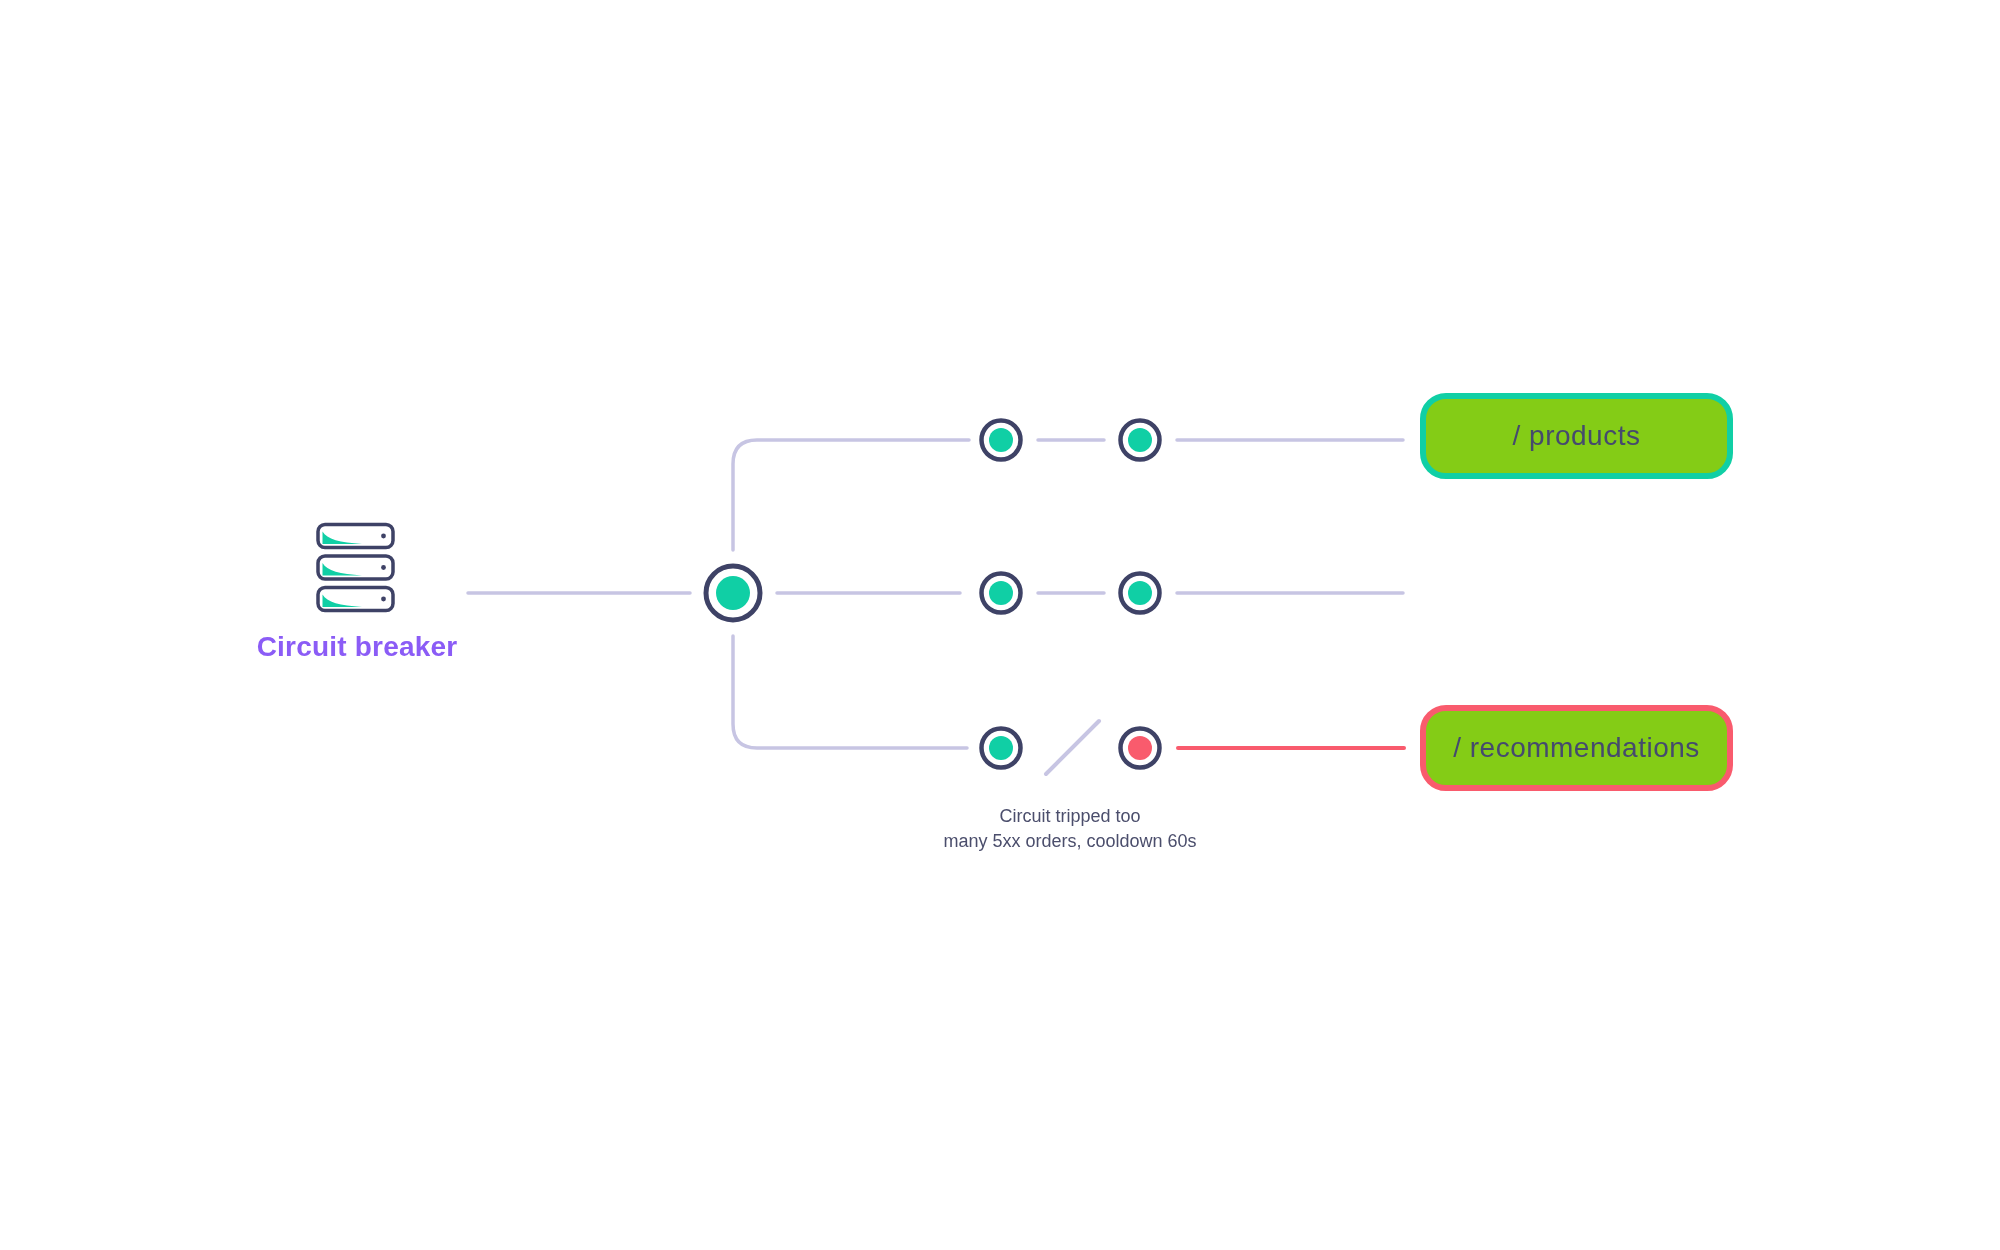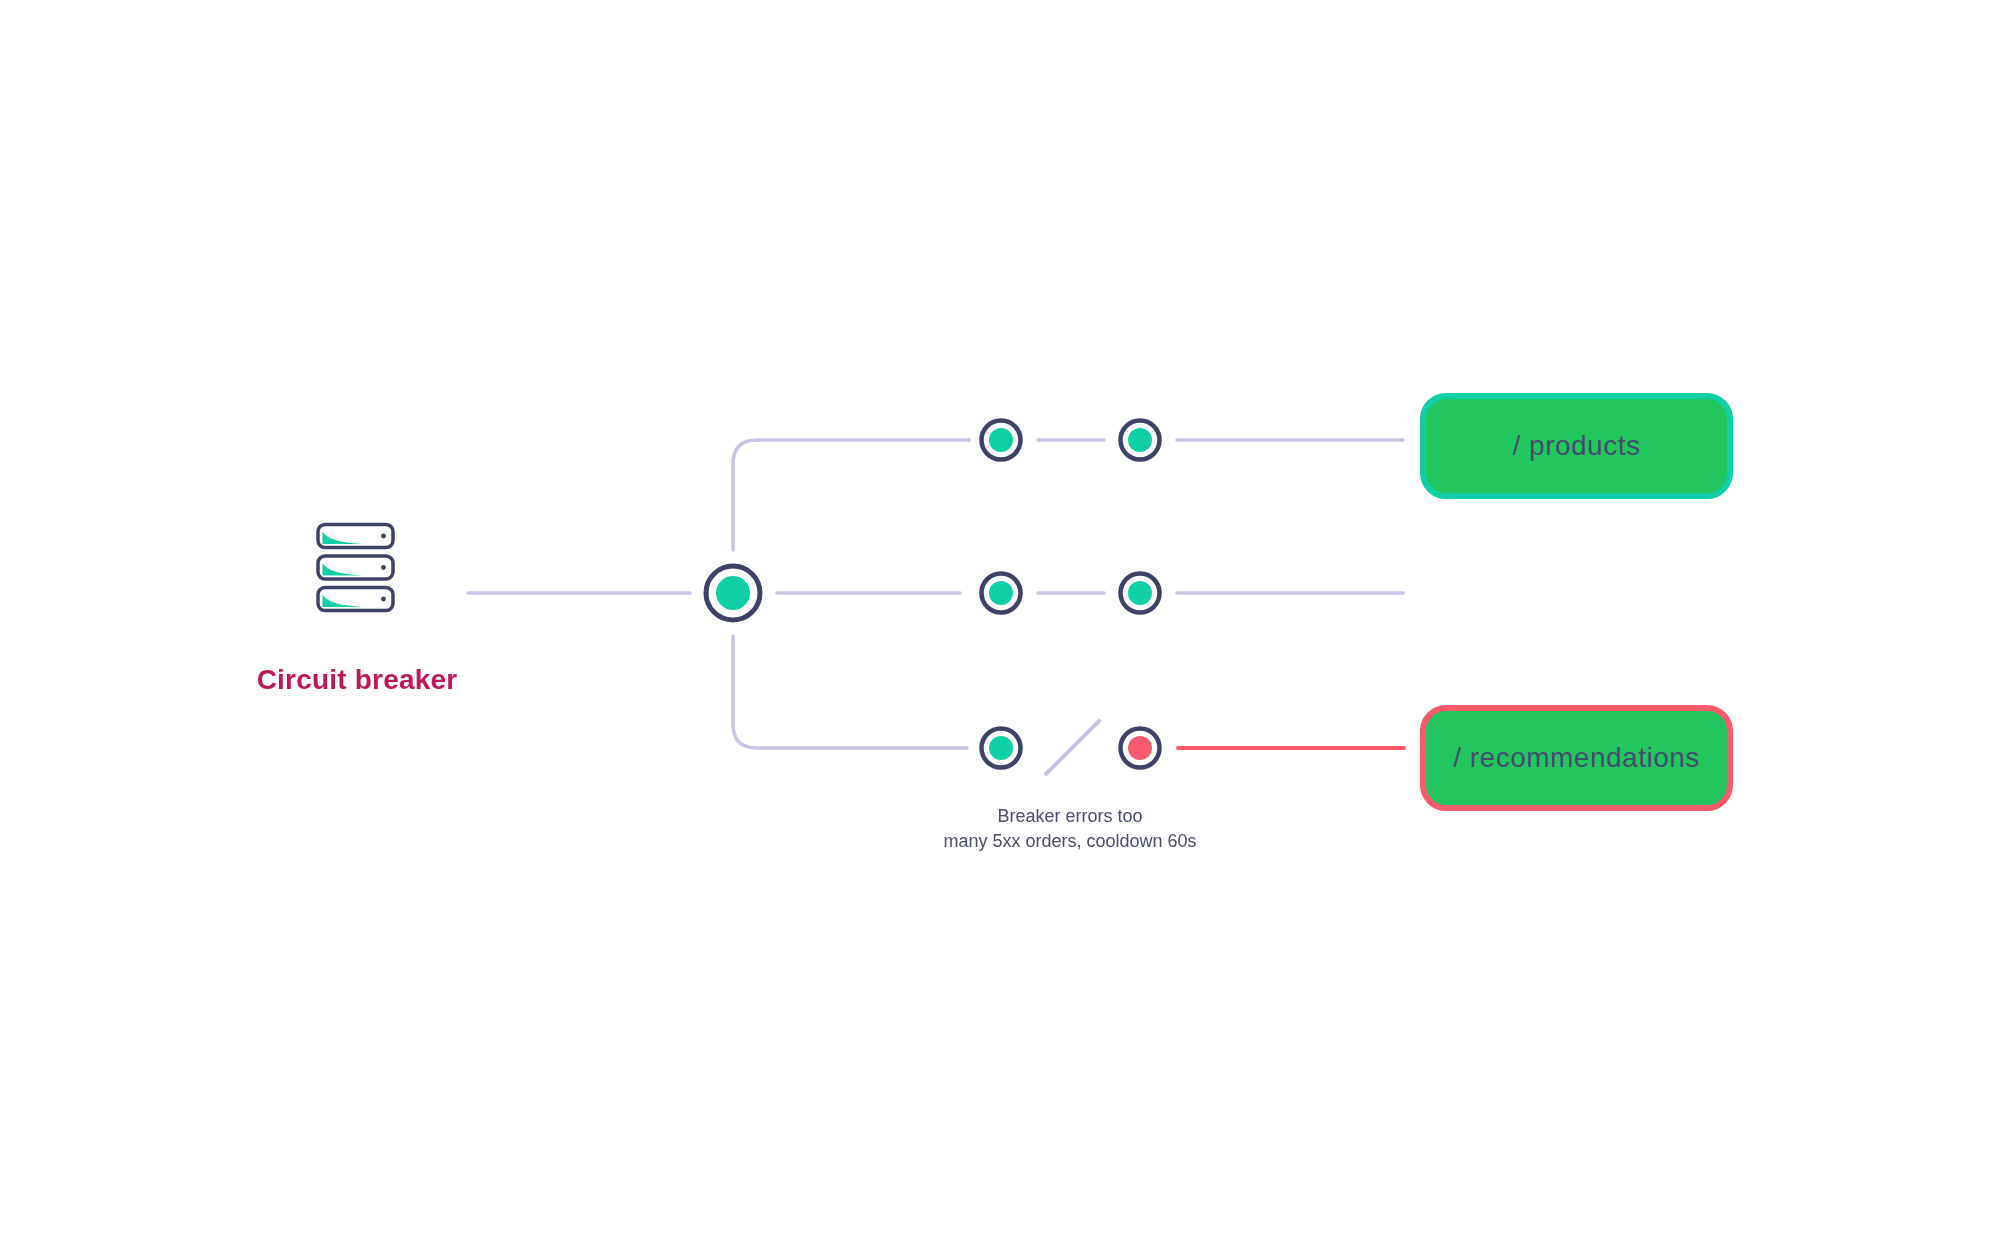--- a/index.html
+++ b/index.html
@@ -9,38 +9,38 @@
     height: 1250px;
     background: #ffffff;
     font-family: "Liberation Sans", sans-serif;
     overflow: hidden;
   }
   .layer { position: absolute; left: 0; top: 0; }
 
   .source-label {
     position: absolute;
     left: 182px;
-    top: 664px;
+    top: 631px;
     width: 350px;
     text-align: center;
     font-size: 28px;
     font-weight: 700;
-    color: #be185d;
+    color: #8b5cf6;
     letter-spacing: 0.2px;
   }
 
   .endpoint {
     position: absolute;
     left: 1420px;
     width: 313px;
-    height: 106px;
+    height: 86px;
     box-sizing: border-box;
     border: 6px solid #10cfa5;
     border-radius: 26px;
-    background: #22c55e;
+    background: #84cc16;
     display: flex;
     align-items: center;
     justify-content: center;
   }
   .endpoint .endpoint-label {
     font-size: 28px;
     font-weight: 500;
     color: #454a6e;
     letter-spacing: 0.5px;
   }
@@ -139,17 +139,17 @@
   <div class="endpoint healthy ep-products">
     <span class="endpoint-label">/ products</span>
   </div>
 
 
   <div class="endpoint tripped ep-recommendations">
     <span class="endpoint-label">/ recommendations</span>
   </div>
 
   <div class="caption">
-    <div>Breaker errors too</div>
+    <div>Circuit tripped too</div>
     <div>many 5xx orders, cooldown 60s</div>
   </div>
 
 </div>
 
 </body></html>

